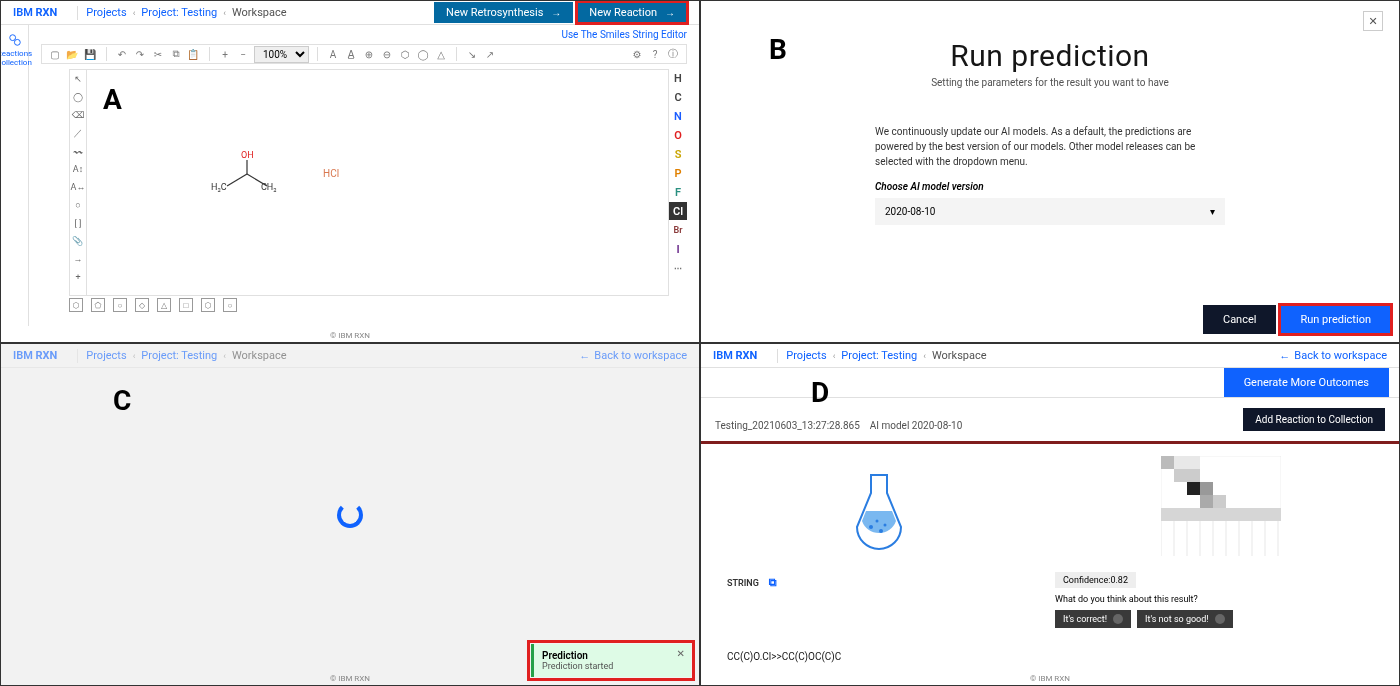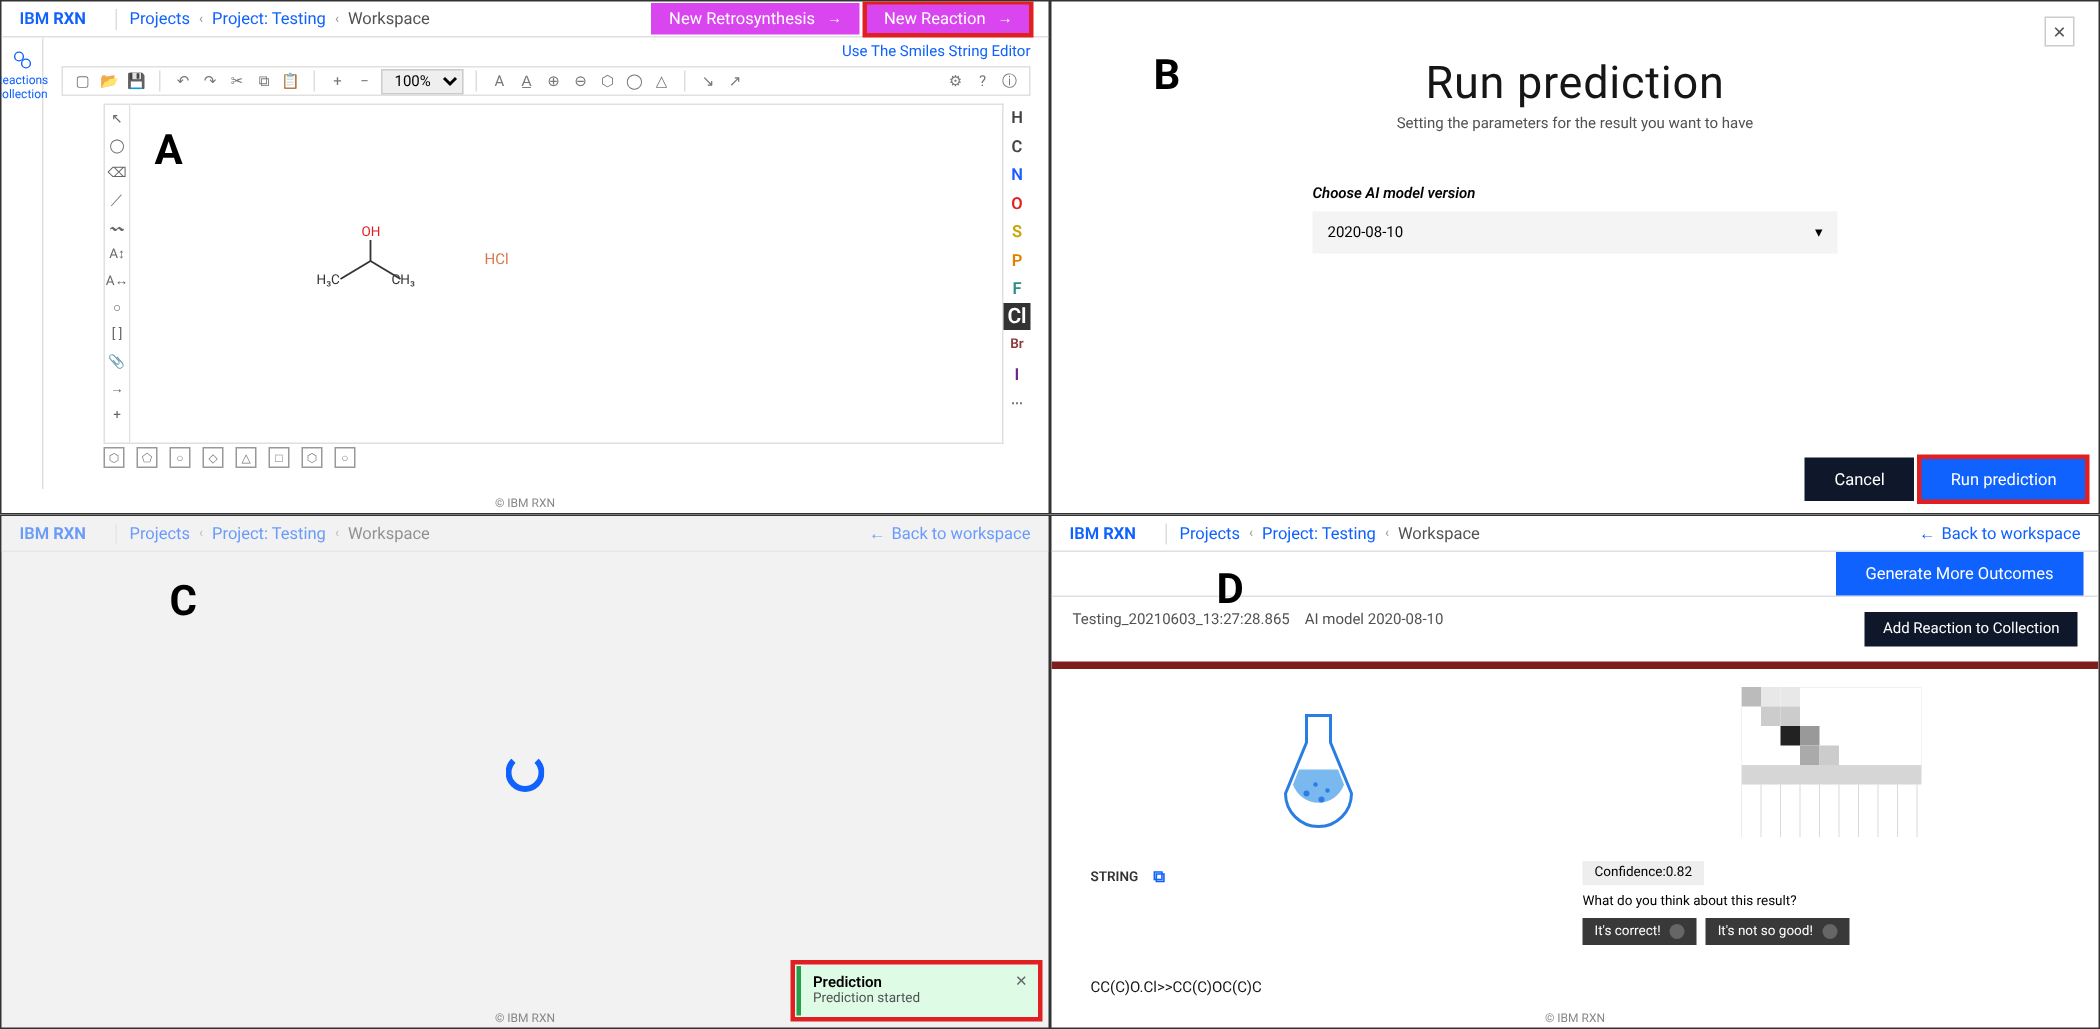--- a/index.html
+++ b/index.html
@@ -12,21 +12,21 @@
 .panel-a .panel-label { top: 82px; left: 102px; }
 .top-bar { height: 24px; display: flex; align-items: center; padding: 0 12px; font-size: 11px; border-bottom: 1px solid #e0e0e0; }
 .brand { color: #0f62fe; font-weight: 600; margin-right: 12px; }
 .brand .rxn { font-weight: 700; }
 .divider-v { width: 1px; height: 14px; background: #ddd; margin: 0 8px; }
 .breadcrumb { display: flex; align-items: center; gap: 6px; color: #525252; }
 .breadcrumb .link { color: #0f62fe; cursor: pointer; }
 .chev { color: #999; font-size: 9px; }
 .top-bar .spacer { flex: 1; }
 .btn { display: inline-flex; align-items: center; gap: 8px; padding: 4px 12px; font-size: 11px; cursor: pointer; border: none; }
-.btn-blue { background: #d946ef; color: #fff; }
+.btn-blue { background: #0369a1; color: #fff; }
 .btn-red-box { outline: 3px solid #e02020; outline-offset: -1px; }
 .arrow-r { font-size: 10px; }
 
 .sidebar-a { position: absolute; left: 0; top: 24px; width: 28px; bottom: 16px; border-right: 1px solid #e0e0e0; display: flex; flex-direction: column; align-items: center; padding-top: 6px; gap: 2px; }
 .sidebar-a .sb-item { font-size: 8px; color: #0f62fe; text-align: center; line-height: 1.1; cursor: pointer; padding: 2px; }
 .sidebar-a svg { width: 14px; height: 14px; }
 
 .editor-area { position: absolute; left: 28px; right: 0; top: 24px; bottom: 16px; }
 .editor-link { text-align: right; padding: 4px 12px; font-size: 10px; color: #0f62fe; cursor: pointer; }
 .toolbar-top { height: 20px; border: 1px solid #e0e0e0; margin: 0 12px; display: flex; align-items: center; gap: 4px; padding: 0 6px; }
@@ -36,21 +36,21 @@
 .toolbar-top .flex1 { flex: 1; }
 
 .canvas-wrap { position: absolute; left: 40px; right: 30px; top: 44px; bottom: 30px; display: flex; }
 .left-tools { width: 18px; border: 1px solid #e0e0e0; display: flex; flex-direction: column; }
 .left-tools .lt { height: 18px; display: flex; align-items: center; justify-content: center; font-size: 9px; color: #666; cursor: pointer; }
 .canvas { flex: 1; border: 1px solid #e0e0e0; border-left: none; position: relative; background: #fff; }
 .right-tools { position: absolute; right: 12px; top: 44px; width: 18px; display: flex; flex-direction: column; gap: 1px; }
 .right-tools .rt { height: 18px; display: flex; align-items: center; justify-content: center; font-size: 11px; font-weight: 600; cursor: pointer; }
 .rt.h { color: #444; } .rt.c { color: #444; } .rt.n { color: #1a5cff; } .rt.o { color: #e02020; }
 .rt.s { color: #c9a400; } .rt.p { color: #e08000; } .rt.f { color: #2a9080; }
-.rt.cl { background: #333; color: #fff; font-size: 14px; } .rt.br { color: #8a3a3a; font-size: 9px; }
+.rt.cl { background: #333; color: #fff; font-size: 11px; } .rt.br { color: #8a3a3a; font-size: 9px; }
 .rt.i { color: #6a2a8a; } .rt.pt { color: #666; font-size: 8px; }
 
 .molecule { position: absolute; left: 130px; top: 86px; font-size: 9px; }
 .hcl { position: absolute; left: 236px; top: 98px; font-size: 10px; color: #d97850; }
 
 .bottom-tools { position: absolute; left: 40px; bottom: 14px; display: flex; gap: 8px; }
 .bottom-tools .bt { width: 14px; height: 14px; border: 1px solid #999; font-size: 8px; display: flex; align-items: center; justify-content: center; color: #777; cursor: pointer; }
 .ibm-footer { position: absolute; bottom: 2px; left: 0; right: 0; text-align: center; font-size: 8px; color: #888; }
 
 
@@ -76,21 +76,21 @@
 .spinner { position: absolute; top: 50%; left: 50%; width: 26px; height: 26px; margin: -13px 0 0 -13px; border: 4px solid #0f62fe; border-top-color: transparent; border-radius: 50%; }
 .toast { position: absolute; bottom: 8px; right: 8px; width: 160px; background: #defbe6; border-left: 3px solid #24a148; padding: 6px 8px; outline: 3px solid #e02020; outline-offset: 1px; }
 .toast-title { font-size: 10px; font-weight: 600; }
 .toast-body { font-size: 9px; color: #525252; }
 .toast-x { position: absolute; top: 4px; right: 6px; font-size: 10px; cursor: pointer; color: #666; }
 
 
 .panel-d { background: #fff; }
 .panel-d .panel-label { top: 32px; left: 110px; }
 .d-header { height: 30px; border-bottom: 1px solid #e0e0e0; display: flex; align-items: center; justify-content: flex-end; padding: 0 10px; }
-.d-sub { padding: 10px 14px; display: flex; justify-content: space-between; align-items: flex-start; font-size: 10px; color: #525252; border-bottom: 5px solid #7f1d1d; }
+.d-sub { padding: 10px 14px; display: flex; justify-content: space-between; align-items: flex-end; font-size: 10px; color: #525252; border-bottom: 3px solid #7f1d1d; }
 .d-main { display: flex; padding: 12px; gap: 10px; }
 .d-left { flex: 1; display: flex; flex-direction: column; align-items: center; }
 .flask-wrap { width: 100%; height: 110px; display: flex; align-items: center; justify-content: center; }
 .string-row { width: 100%; padding: 10px 14px; font-size: 9px; font-weight: 600; color: #333; display: flex; align-items: center; gap: 10px; }
 .copy-ico { color: #0f62fe; cursor: pointer; font-size: 11px; }
 .smiles { width: 100%; padding: 4px 14px; font-size: 10px; color: #161616; margin-top: 48px; }
 .d-right { flex: 1; }
 .attn-title { font-size: 18px; font-weight: 400; margin-bottom: 10px; }
 .attn-grid { width: 120px; margin: 0 auto; }
 .badge { display: inline-block; background: #eee; padding: 3px 8px; font-size: 9px; margin-top: 12px; }
@@ -227,20 +227,21 @@
   <div class="ibm-footer">© IBM RXN</div>
 </div>
 
 <div class="panel panel-b">
   <div class="panel-label">B</div>
   <div class="close-x">✕</div>
   <div class="b-content">
     <div class="b-title">Run prediction</div>
     <div class="b-sub">Setting the parameters for the result you want to have</div>
     <div class="b-body">
+      <div class="b-desc">We continuously update our AI models. As a default, the predictions are powered by the best version of our models. Other model releases can be selected with the dropdown menu.</div>
       <div class="b-label">Choose AI model version</div>
       <div class="b-select">
         <span>2020-08-10</span>
         <span>▾</span>
       </div>
     </div>
   </div>
   <div class="b-footer">
     <button class="btn-dark">Cancel</button>
     <button class="btn-primary btn-red-box">Run prediction</button>

